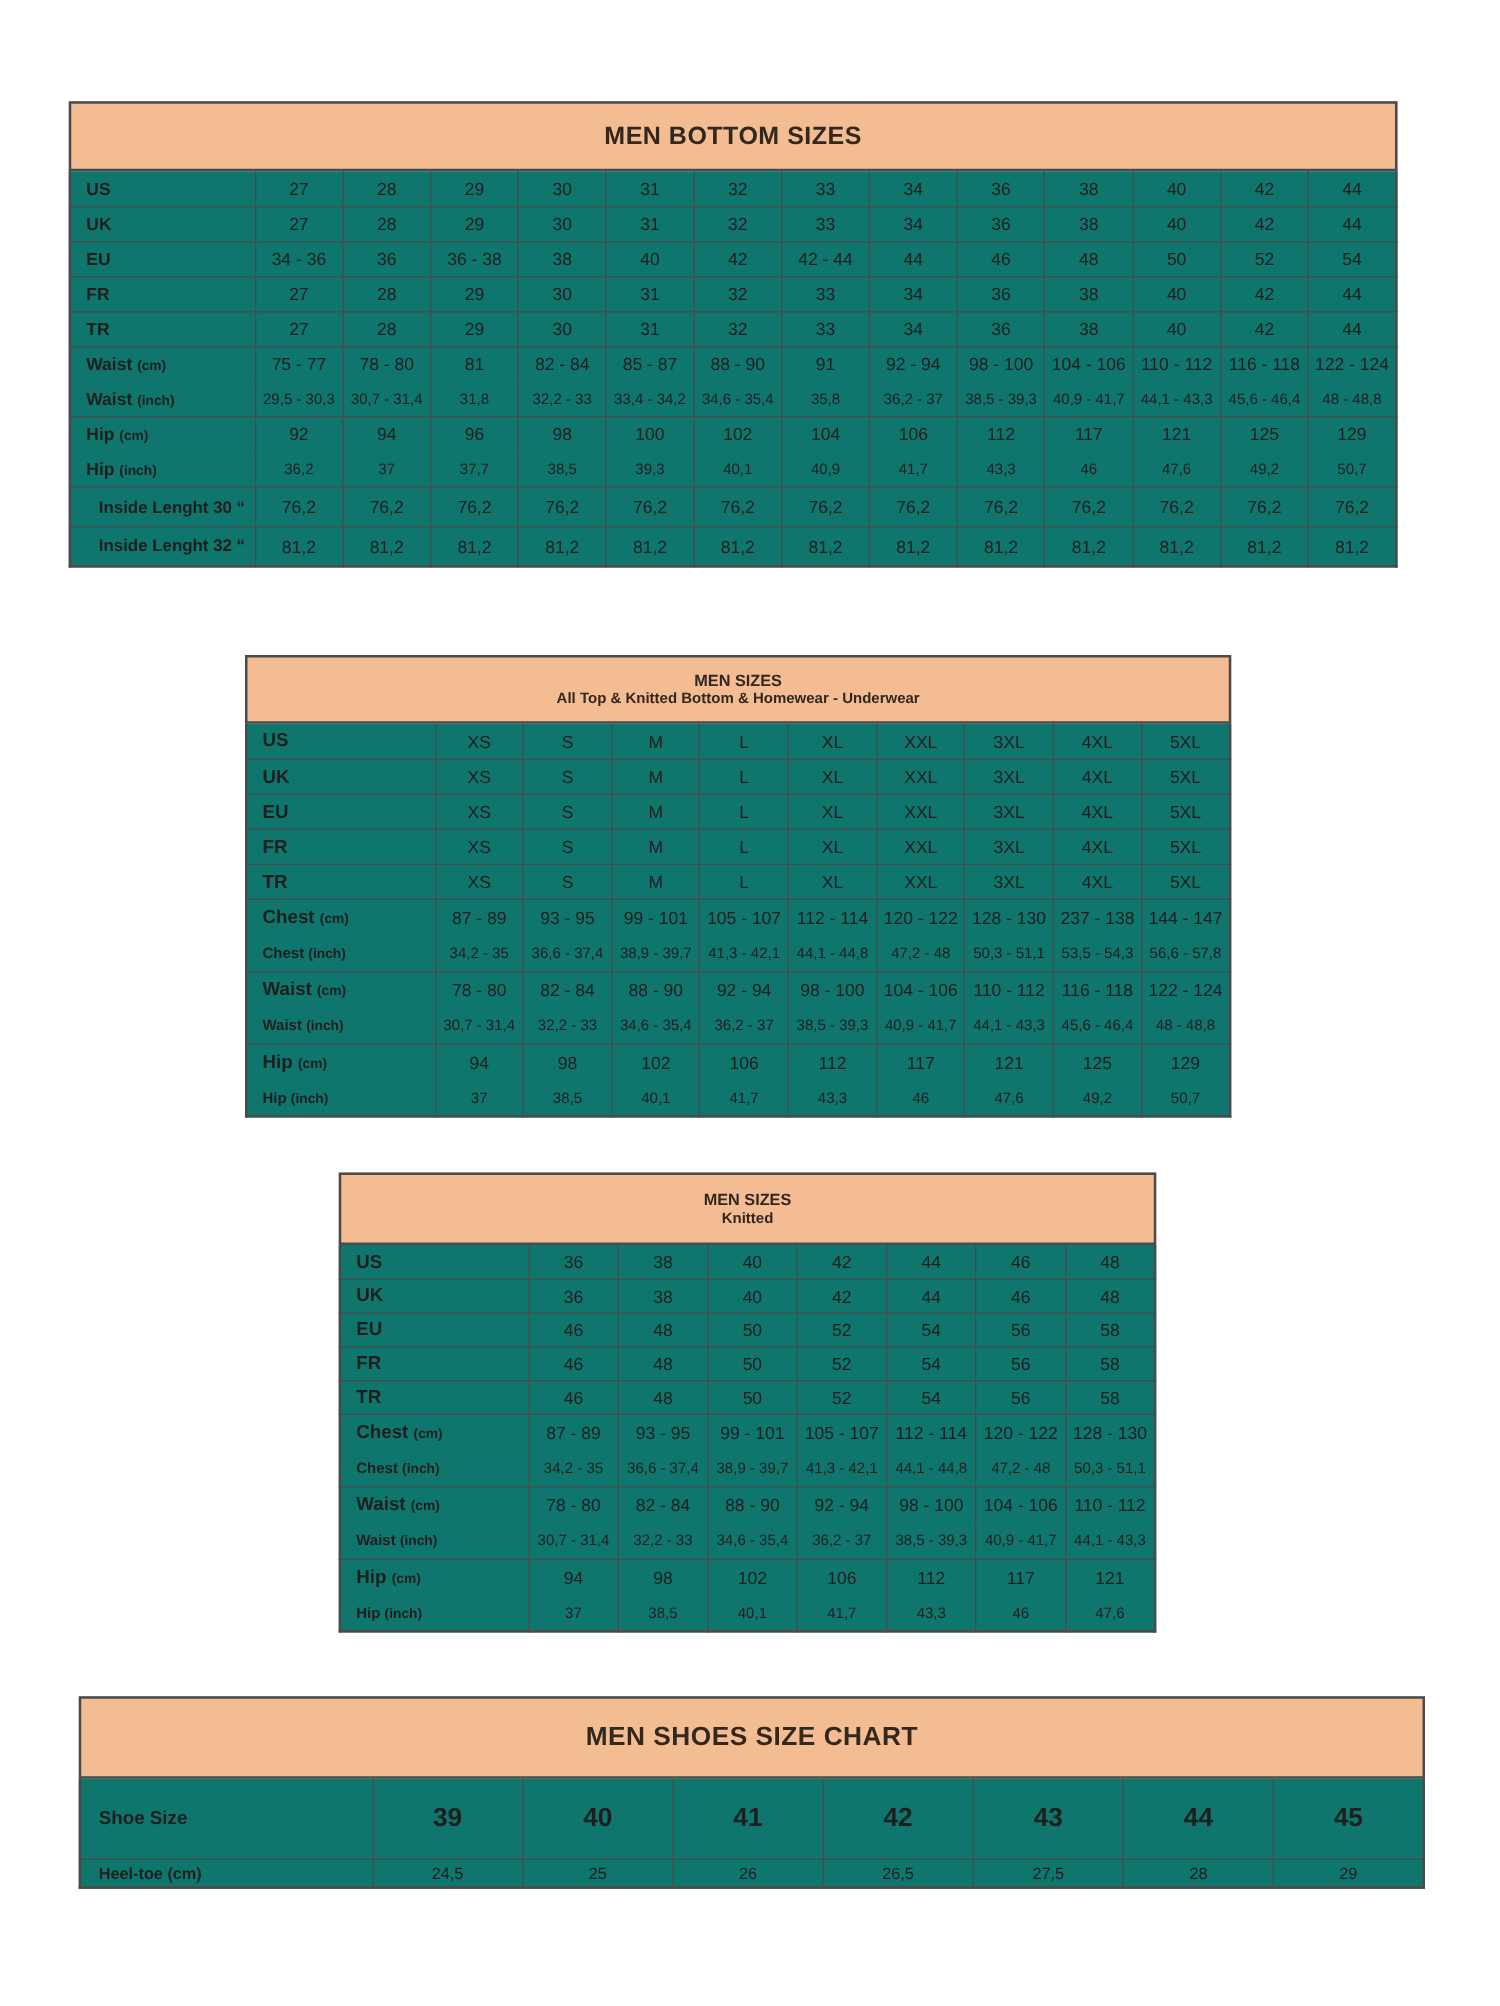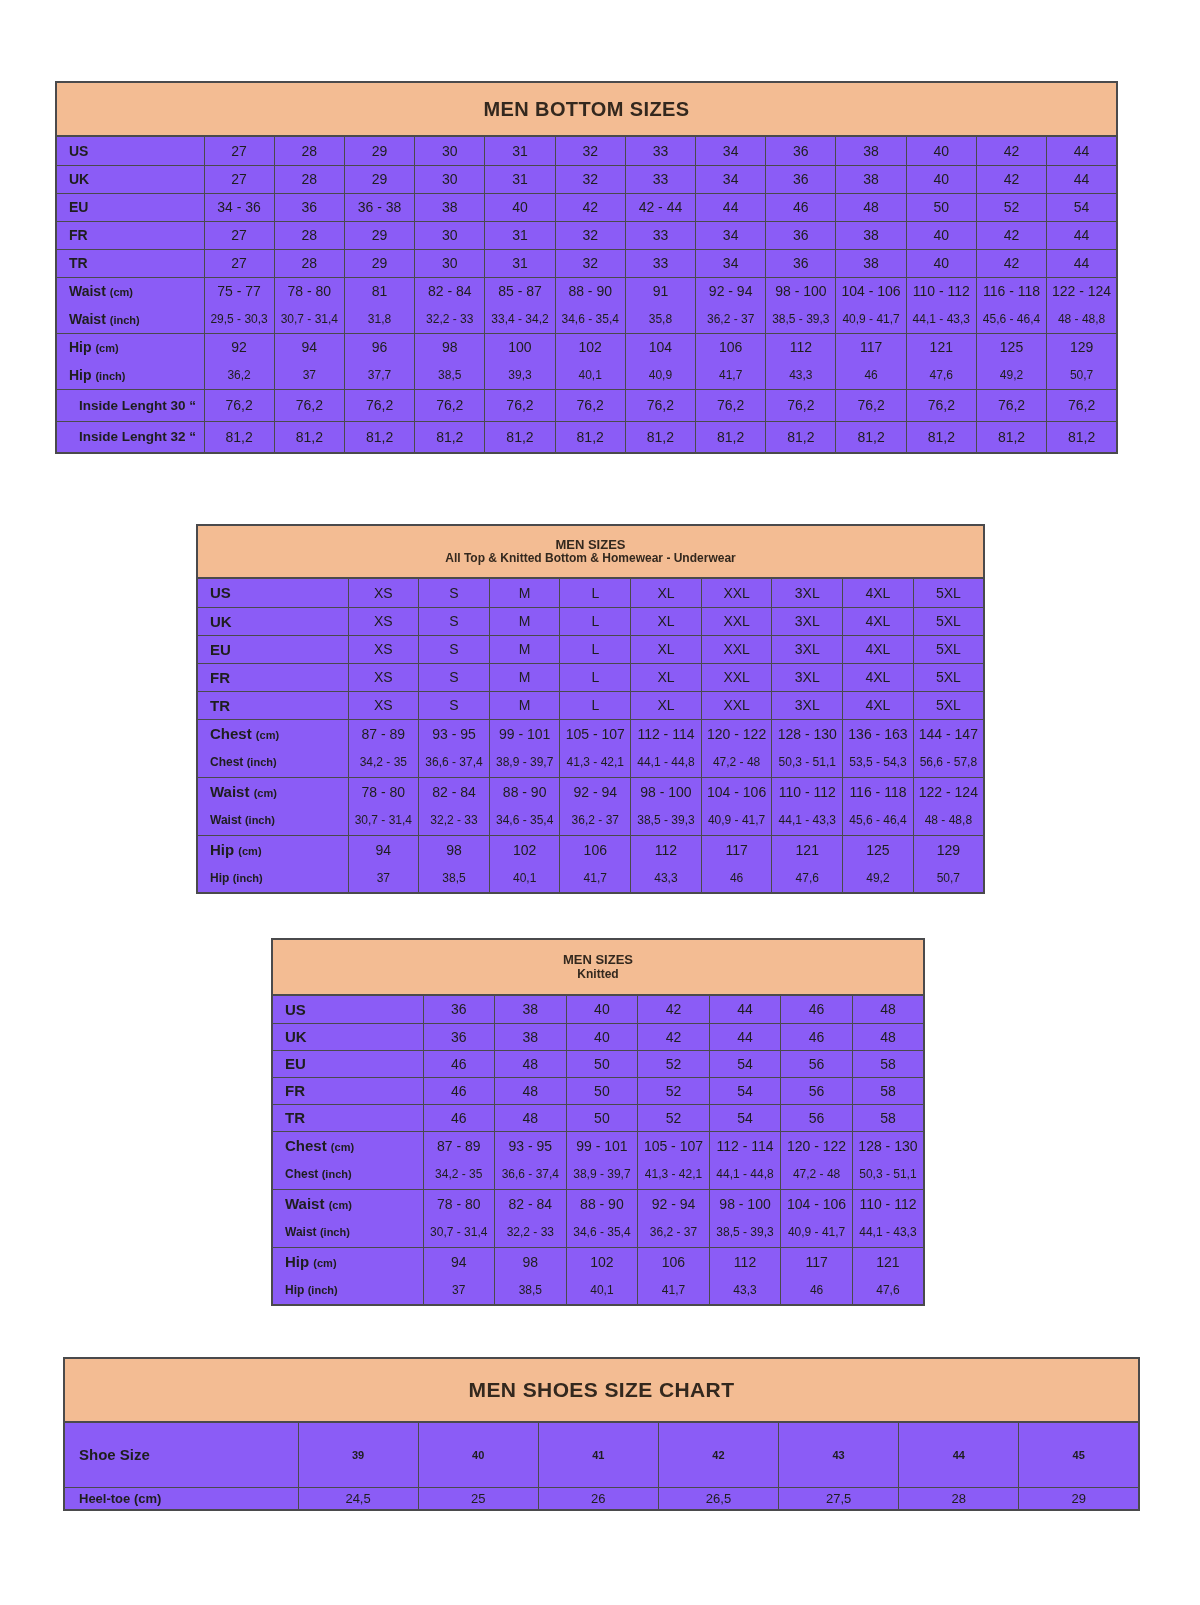--- a/index.html
+++ b/index.html
@@ -28,21 +28,21 @@
   #t0 .band{height:52px}
   #t1 .band{height:51px}
   #t2 .band{height:54px}
   #t3 .band{height:62px}
   #t0 .title{font-size:20px;letter-spacing:.4px}
   #t1 .title,#t2 .title{font-size:13px}
   #t3 .title{font-size:21px;letter-spacing:.4px}
 
   table{
     border-collapse:collapse;width:100%;table-layout:fixed;
-    border:2px solid var(--bc);border-top:none;background:#8b5cf6;
+    border:2px solid var(--bc);border-top:none;background:#0f766e;
   }
   td{
     border-left:1px solid var(--bc);
     text-align:center;vertical-align:middle;
     color:var(--ink);font-size:14px;padding:0;
     white-space:nowrap;overflow:hidden;
   }
   td.lbl{
     border-left:none;text-align:left;padding-left:12px;
     font-weight:bold;font-size:15px;
@@ -57,21 +57,21 @@
   #t0 tr{height:28px}
   #t0 tr.tall{height:32px}
   #t0 td.lbl{font-size:14px}
   #t0 tr.tall td.lbl{font-size:13.5px;padding-left:22px}
   #t1 tr{height:28px}
   #t1 tr.cm,#t1 tr.inch{height:29px}
   #t2 tr{height:27px}
   #t2 tr.cm,#t2 tr.inch{height:29px}
   #t3 tr.shoe{height:64px}
   #t3 tr.heel{height:23px}
-  #t3 td{font-size:11px}
+  #t3 td{font-size:21px}
   #t3 tr.shoe td{font-weight:bold}
   #t3 tr.heel td{font-size:13px}
   #t3 td.lbl{font-size:15px;padding-left:14px}
   #t3 .unit{font-size:13px}
 </style>
 </head>
 <body>
 
 <div id="tables-root">
     <div class="tblwrap" id="t0" style="left: 55px; top: 81px; width: 1063px;">
@@ -356,21 +356,21 @@
           </tr>
           <tr class="cm">
             <td class="lbl"><span>Chest</span> <span class="unit">(cm)</span></td>
             <td>87 - 89</td>
             <td>93 - 95</td>
             <td>99 - 101</td>
             <td>105 - 107</td>
             <td>112 - 114</td>
             <td>120 - 122</td>
             <td>128 - 130</td>
-            <td>136 - 163</td>
+            <td>237 - 138</td>
             <td>144 - 147</td>
           </tr>
           <tr class="inch join">
             <td class="lbl"><span>Chest</span> <span class="unit">(inch)</span></td>
             <td>34,2 - 35</td>
             <td>36,6 - 37,4</td>
             <td>38,9 - 39,7</td>
             <td>41,3 - 42,1</td>
             <td>44,1 - 44,8</td>
             <td>47,2 - 48</td>

